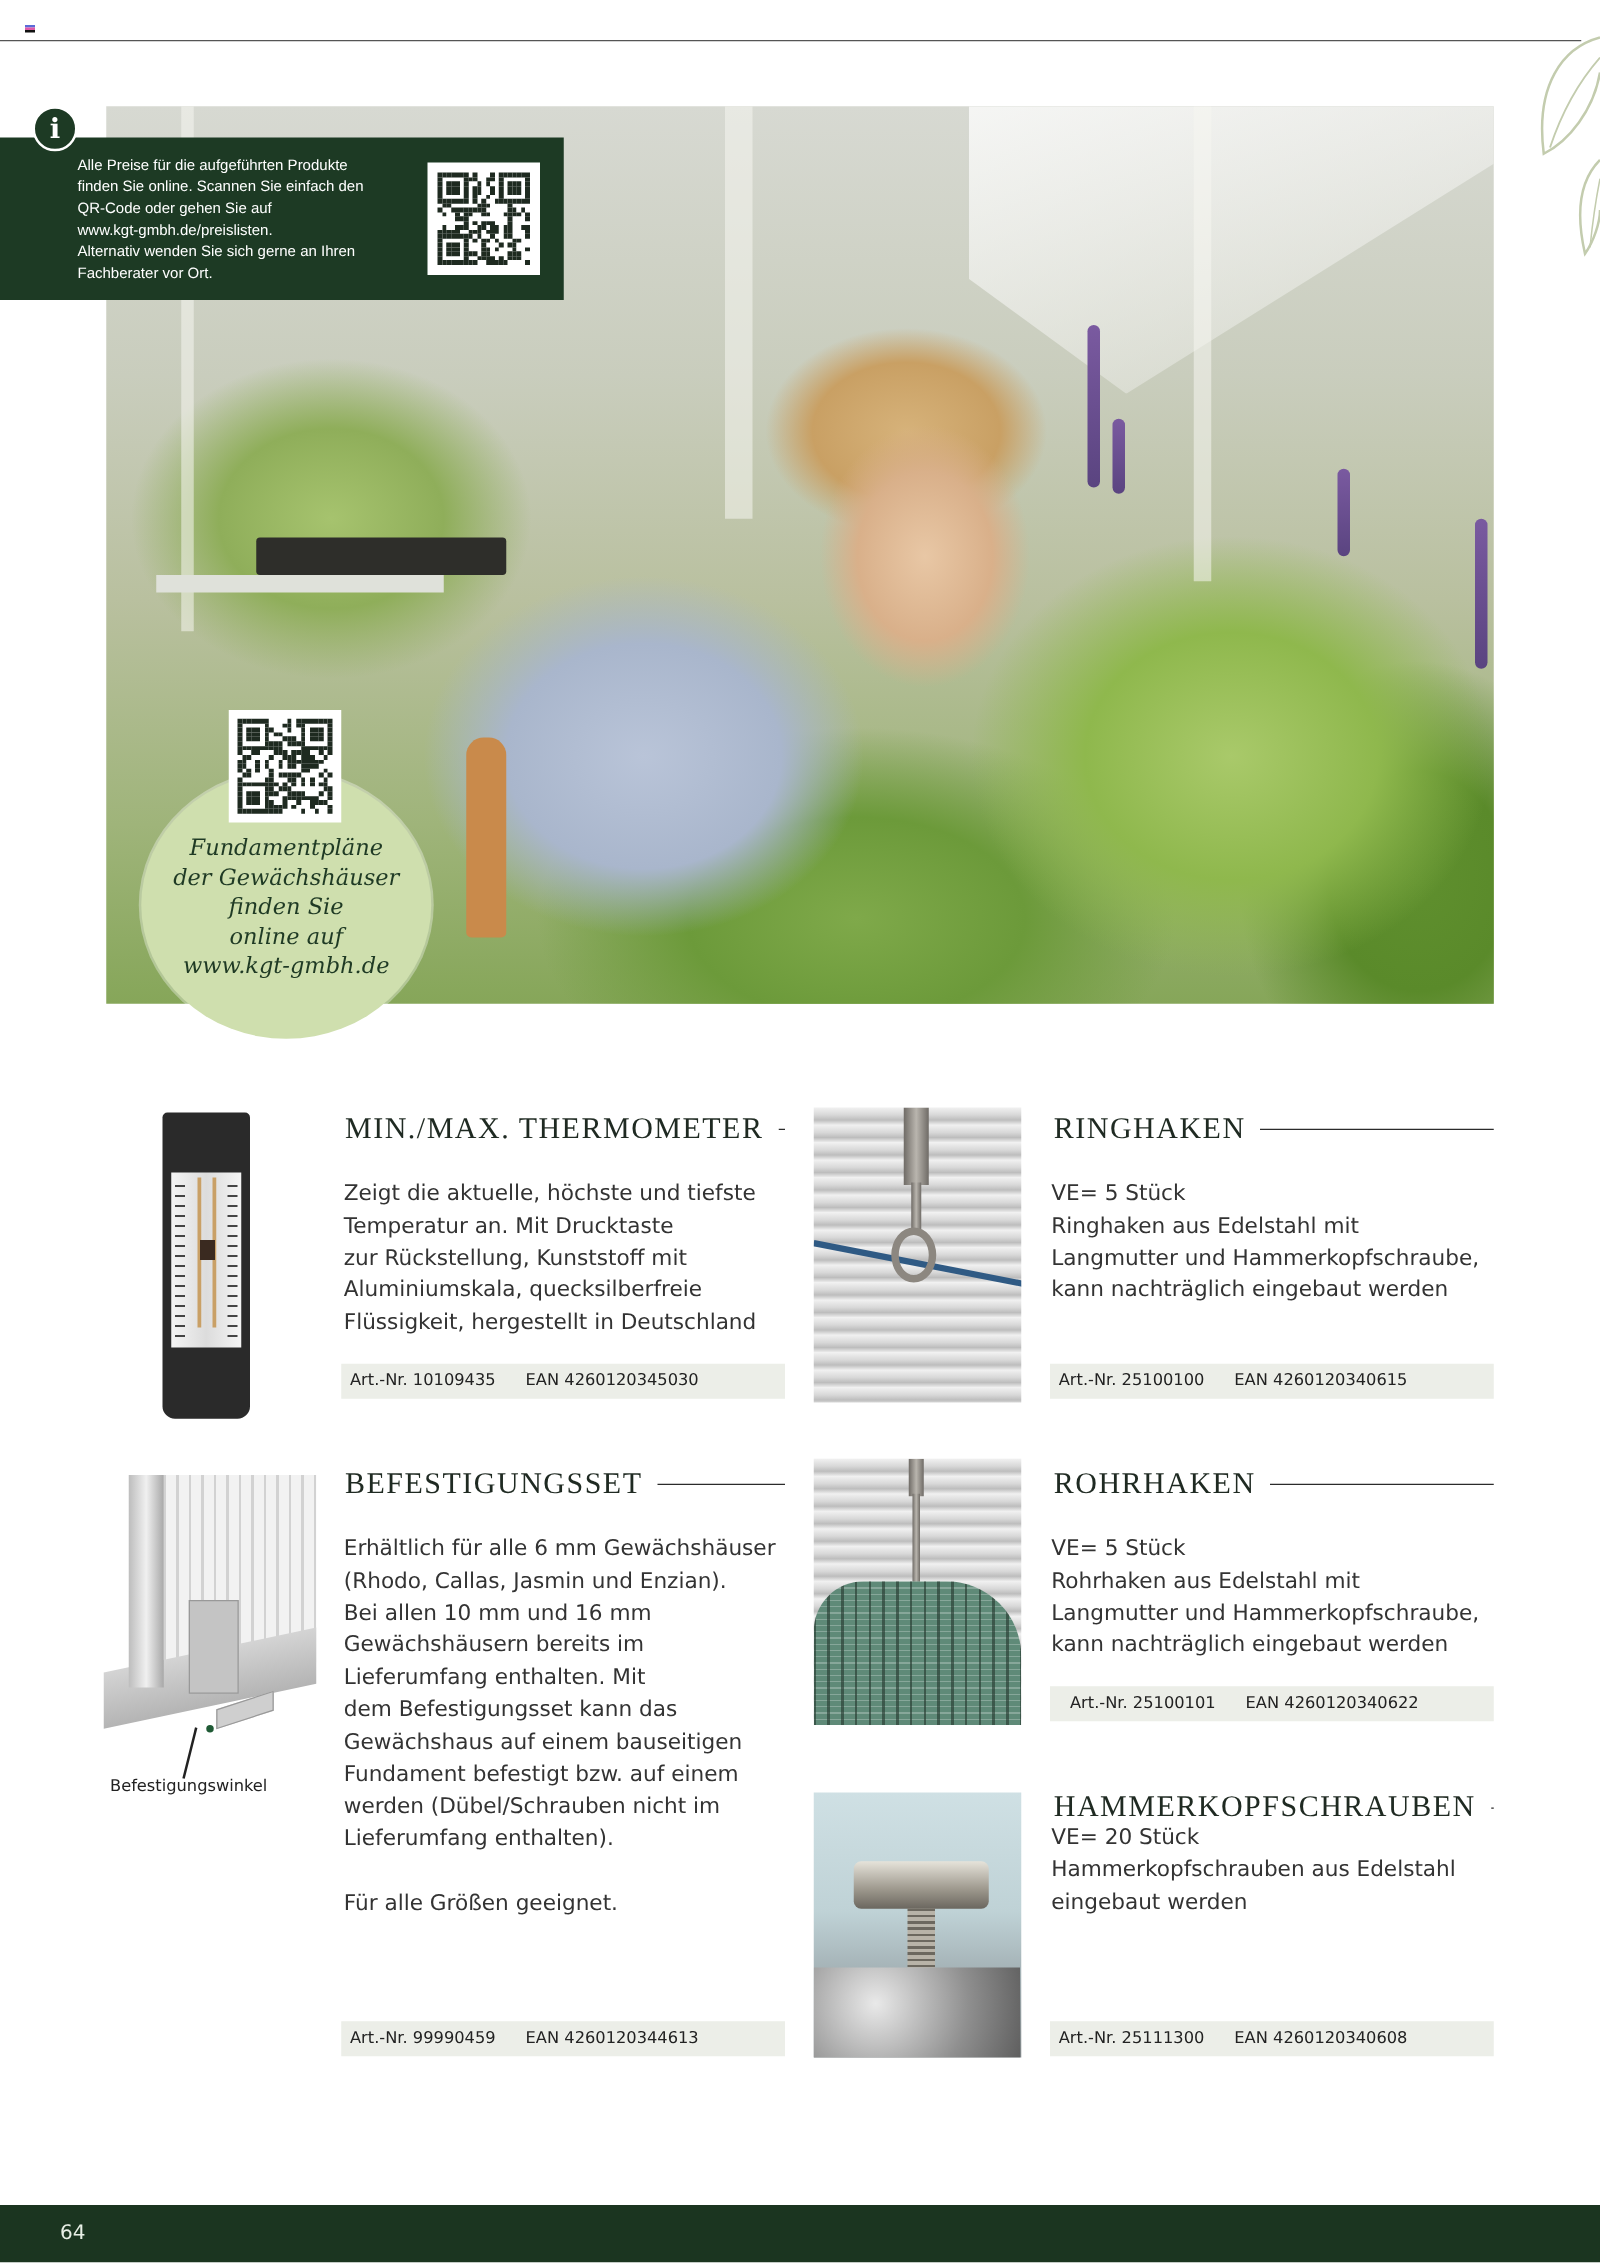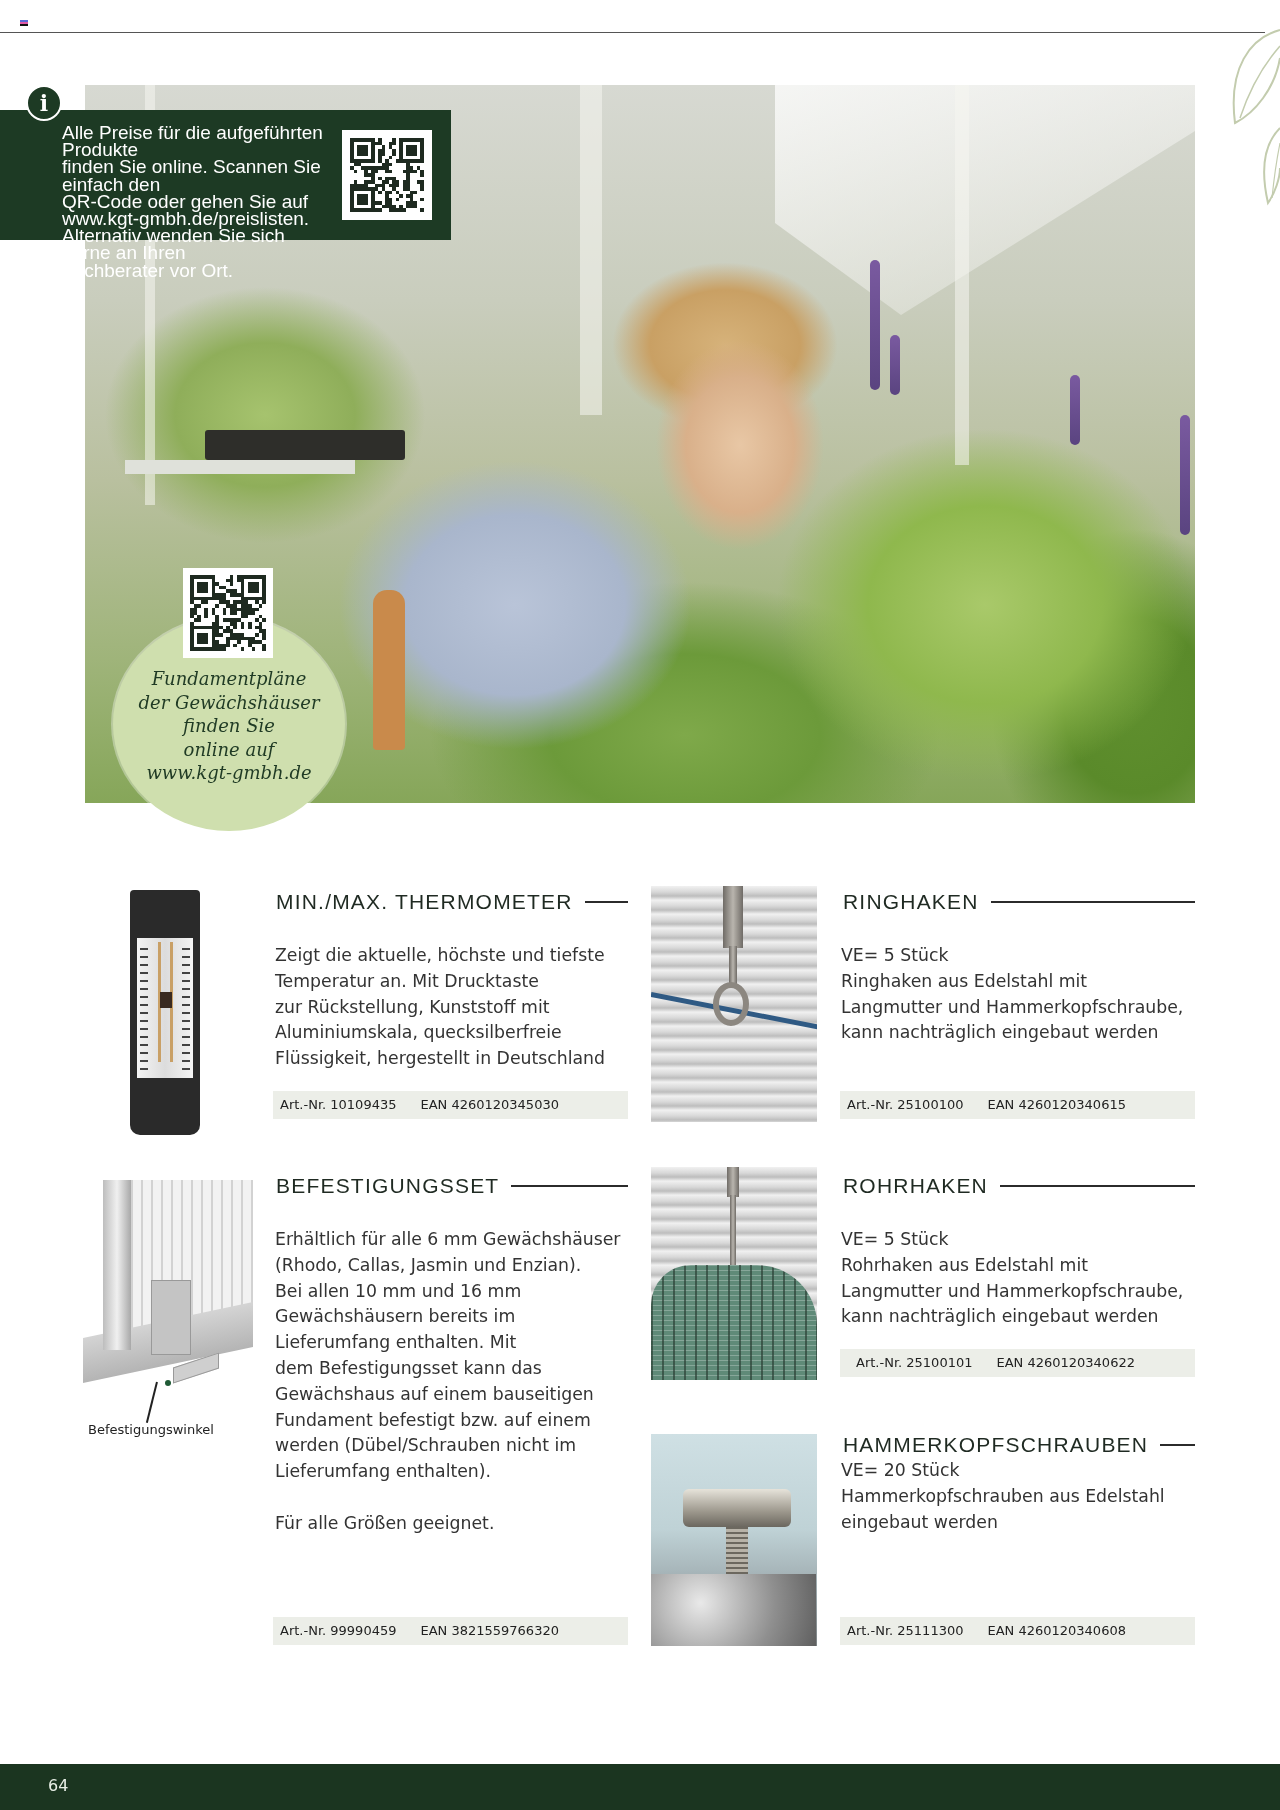--- a/index.html
+++ b/index.html
@@ -27,37 +27,37 @@
   .hero .roof { position: absolute; left: 690px; top: 0; width: 420px; height: 230px;
     background: linear-gradient(160deg, rgba(255,255,255,0.75), rgba(230,230,225,0.3)); clip-path: polygon(0 0, 100% 0, 100% 20%, 30% 100%, 0 60%); }
   .hero .strut { position: absolute; background: rgba(245,245,240,0.55); }
   .hero .table { position: absolute; left: 40px; top: 375px; width: 230px; height: 14px; background: #dfe1da; }
   .hero .trays { position: absolute; left: 120px; top: 345px; width: 200px; height: 30px; background: #2e2e2a; border-radius: 3px; }
   .hero .stake { position: absolute; left: 288px; top: 505px; width: 32px; height: 160px; background: #c98a4b; border-radius: 14px 14px 4px 4px; }
   .hero .lavender { position: absolute; width: 10px; background: linear-gradient(180deg, #7a5aa0, #5a4480); border-radius: 5px; }
 
   
   .info-box { position: absolute; left: 0; top: 110px; width: 451px; height: 130px; background: #1d3a24; }
-  .info-text { position: absolute; left: 62px; top: 14px; width: 275px; font-size: 19px; line-height: 17.2px; color: #ffffff; }
+  .info-text { position: absolute; left: 62px; top: 14px; width: 275px; font-size: 12px; line-height: 17.2px; color: #ffffff; }
   .info-qr { position: absolute; left: 342px; top: 20px; width: 90px; height: 90px; background: #fff; padding: 8px; }
   .info-icon { position: absolute; left: 26px; top: 85px; width: 36px; height: 36px; border-radius: 50%; background: #1d3a24; border: 2px solid #fff; color: #fff; font-family: "DejaVu Serif", serif; font-weight: bold; font-size: 22px; line-height: 32px; text-align: center; }
 
   .qr { width: 100%; height: 100%; display: grid; grid-template-columns: repeat(21, 1fr); grid-template-rows: repeat(21, 1fr); }
   .qr i { display: block; }
   .qr i.b { background: #1e2a20; }
 
   
   .badge { position: absolute; left: 113px; top: 617px; width: 232px; height: 214px; border-radius: 50%; background: #cfdfae; box-shadow: 0 0 0 2px rgba(255,255,255,0.35); }
   .badge-qr { position: absolute; left: 183px; top: 568px; width: 90px; height: 90px; background: #fff; padding: 7px; }
   .badge-text { position: absolute; left: 113px; top: 667px; width: 232px; text-align: center; font-family: "DejaVu Serif", serif; font-style: italic; font-size: 18px; line-height: 23.5px; color: #1f3a24; }
 
   
   .prod-img { position: absolute; overflow: hidden; }
   .title-row { position: absolute; display: flex; align-items: center; }
-  .title { font-family: Liberation Sans, sans-serif; font-size: 21px; letter-spacing: 1.2px; color: #1f2a22; white-space: nowrap; }
+  .title { font-family: Liberation Serif, serif; font-size: 24px; letter-spacing: 1.2px; color: #1f2a22; white-space: nowrap; }
   .title-rule { flex: 1; height: 1.5px; background: #2b2b2b; margin-left: 12px; }
   .desc { position: absolute; font-family: "DejaVu Sans", sans-serif; font-size: 17.3px; line-height: 25.8px; color: #333; }
   .desc p { margin: 0; }
   .desc .gap { height: 26px; }
   .artbar { position: absolute; height: 28px; background: #eceee8; font-family: "DejaVu Sans", sans-serif; font-size: 13px; line-height: 28px; color: #222; padding-left: 7px; white-space: nowrap; }
   .artbar span + span { margin-left: 24px; }
 
   
   .thermo { position: absolute; left: 130px; top: 890px; width: 70px; height: 245px; }
   .thermo .body { position: absolute; inset: 0; background: #2a2a2a; border-radius: 4px 4px 10px 10px; }
@@ -1106,21 +1106,21 @@
   <p>Lieferumfang enthalten. Mit</p>
   <p>dem Befestigungsset kann das</p>
   <p>Gewächshaus auf einem bauseitigen</p>
   <p>Fundament befestigt bzw. auf einem</p>
   <p>werden (Dübel/Schrauben nicht im</p>
   <p>Lieferumfang enthalten).</p>
   <div class="gap"></div>
   <p>Für alle Größen geeignet.</p>
 </div>
 <div class="artbar" style="left:273px;top:1617px;width:355px;">
-  <span>Art.-Nr. 99990459</span><span>EAN 3821559766320</span>
+  <span>Art.-Nr. 99990459</span><span>EAN 4260120344613</span>
 </div>
 
 <div class="prod-img slats" style="left:651px;top:1167px;width:166px;height:213px;">
   <div class="rod" style="left:76px;top:0;width:12px;height:30px;"></div>
   <div class="rod" style="left:79px;top:28px;width:6px;height:85px;"></div>
   <div class="net" style="left:0;top:98px;width:166px;height:115px;border-radius:40px 60px 0 0;"></div>
 </div>
 <div class="title-row" style="left:843px;top:1174px;width:352px;">
   <span class="title">ROHRHAKEN</span>
   <span class="title-rule"></span>

